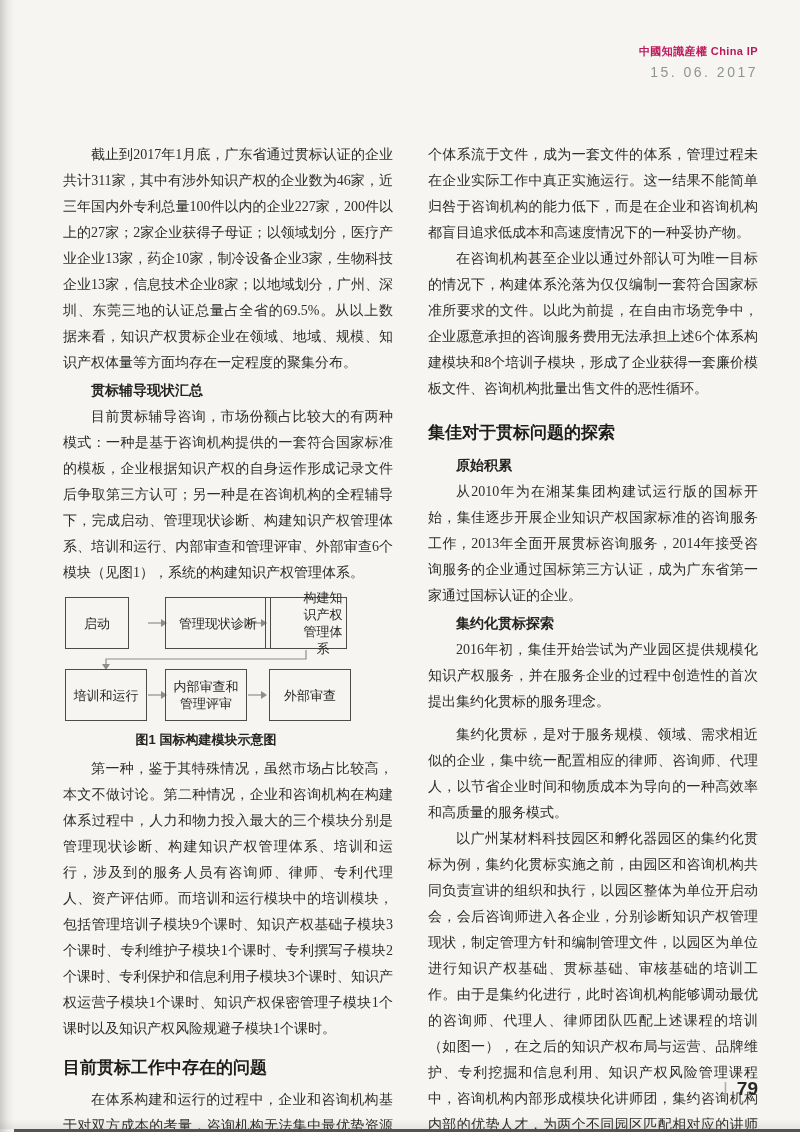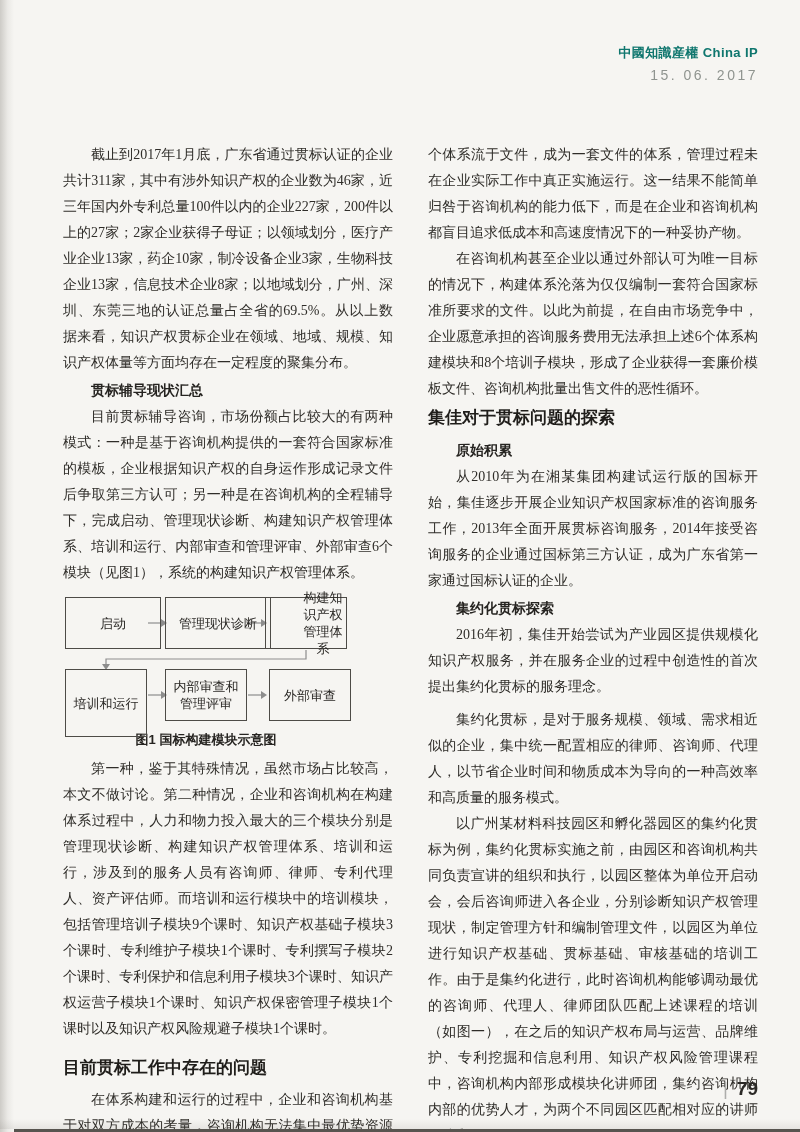--- a/index.html
+++ b/index.html
@@ -20,54 +20,54 @@
   }
   .edge-bottom-soft {
     position:absolute; left:0; right:0; bottom:3px; height:10px;
     background:linear-gradient(to top, rgba(90,85,78,0.10), rgba(90,85,78,0));
     pointer-events:none;
   }
   .header {
     position:absolute; top:44px; right:42px; text-align:right;
     font-family:"Liberation Sans","DejaVu Sans",sans-serif;
   }
-  .brand { font-size:13px; font-weight:bold; color:#0f766e; letter-spacing:0.4px; }
+  .brand { font-size:11px; font-weight:bold; color:#be185d; letter-spacing:0.4px; }
   .date  { font-size:14px; color:#8f948f; letter-spacing:2.5px; margin-top:5px; }
 
   .columns {
     position:absolute; top:142px; left:63px; right:42px;
     display:flex; gap:35px;
   }
   .col { width:330px; font-size:14px; line-height:26px; text-align:justify; }
   .col p { margin:0; }
   .indent { text-indent:2em; }
   .gap-top { margin-top:7px !important; }
   .sub {
     font-weight:bold; text-indent:2em; margin:1px 0; color:#262421;
     font-family:"Liberation Sans","DejaVu Sans",sans-serif; font-size:14px;
   }
   .section-h {
     font-weight:bold; font-size:17px; line-height:24px; margin:14px 0 7px;
     color:#1f1d1a; font-family:"Liberation Sans","DejaVu Sans",sans-serif;
   }
-  .mt-lg { margin-top:4px; }
+  .mt-lg { margin-top:19px; }
 
   .figure { width:286px; margin:11px 0 3px 2px; }
   .flow { position:relative; width:282px; height:124px; }
   .flow svg { position:absolute; left:0; top:0; }
   .fbox {
     position:absolute; border:1px solid #4d4b47; box-sizing:border-box;
     display:flex; align-items:center; justify-content:center;
     text-align:center; font-size:13px; line-height:17px; padding:2px;
     color:#2b2926; background:transparent;
   }
-  .b1 { left:0;     top:0;    width:96px; height:52px; }
+  .b1 { left:0;     top:0;    width:64px; height:52px; }
   .b2 { left:100px; top:0;    width:106px; height:52px; }
   .b3 { left:200px; top:0;    width:82px; height:52px;padding-left:36px; }
-  .b4 { left:0;     top:72px; width:82px; height:68px; }
+  .b4 { left:0;     top:72px; width:82px; height:52px; }
   .b5 { left:100px; top:72px; width:82px; height:52px; }
   .b6 { left:204px; top:72px; width:82px; height:52px; }
   .caption {
     width:282px; text-align:center; font-weight:bold; font-size:13px;
     margin-top:6px; color:#262421;
     font-family:"Liberation Sans","DejaVu Sans",sans-serif;
   }
   .footer {
     position:absolute; right:42px; bottom:32px; font-size:19px;
     font-family:"Liberation Sans","DejaVu Sans",sans-serif;

